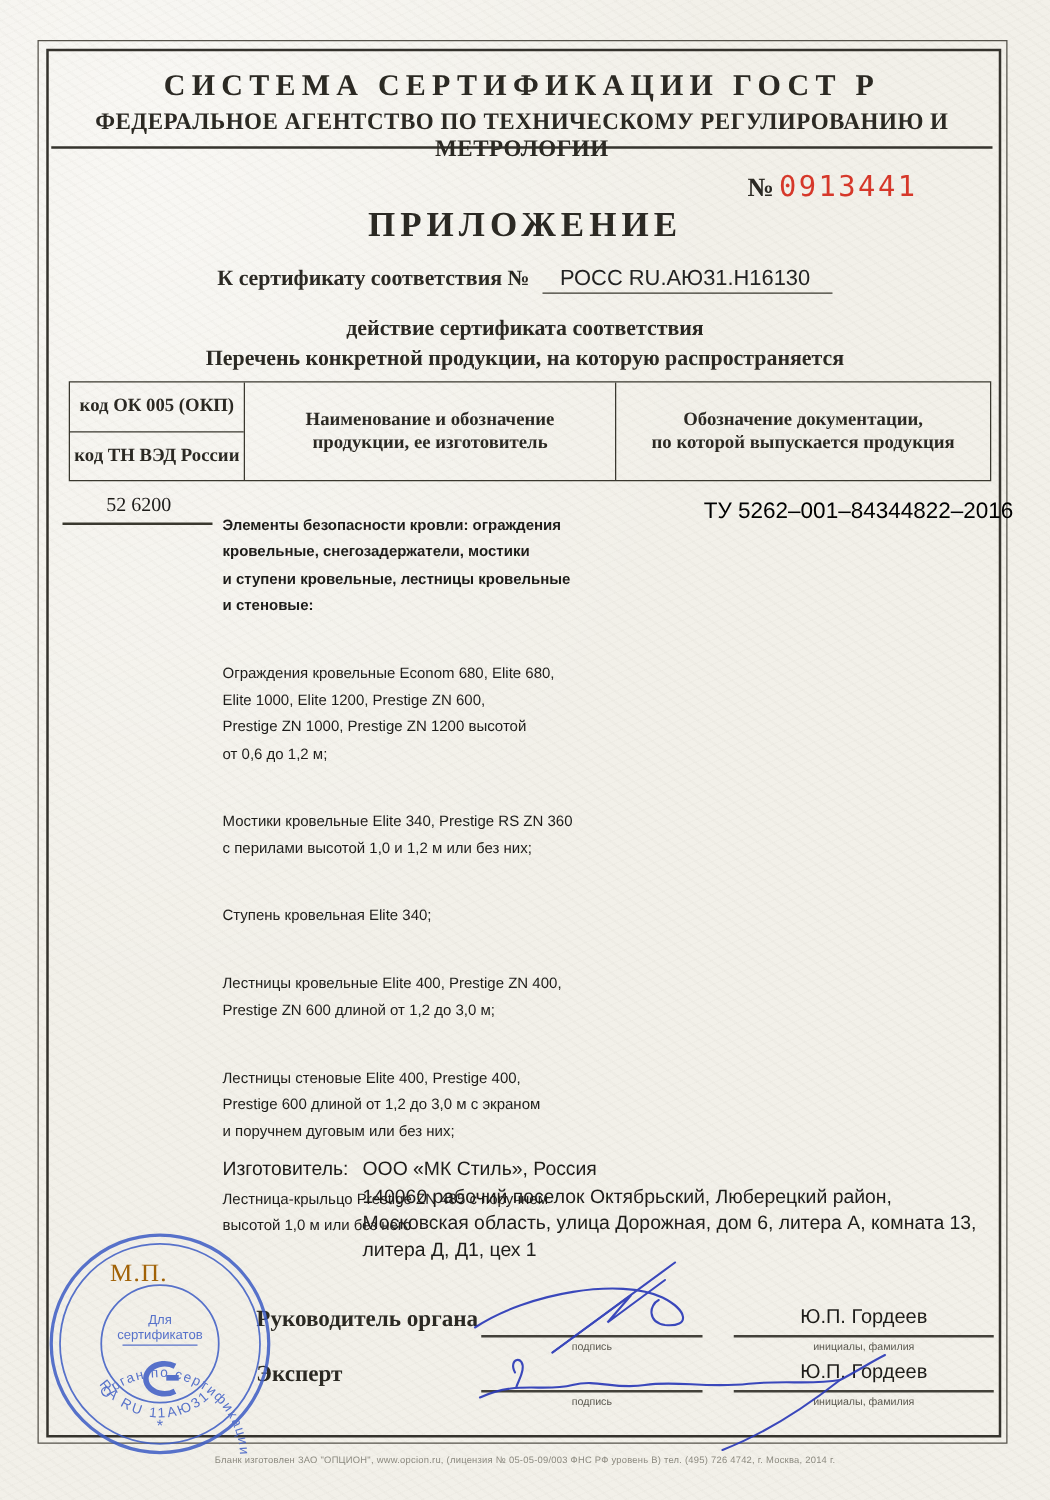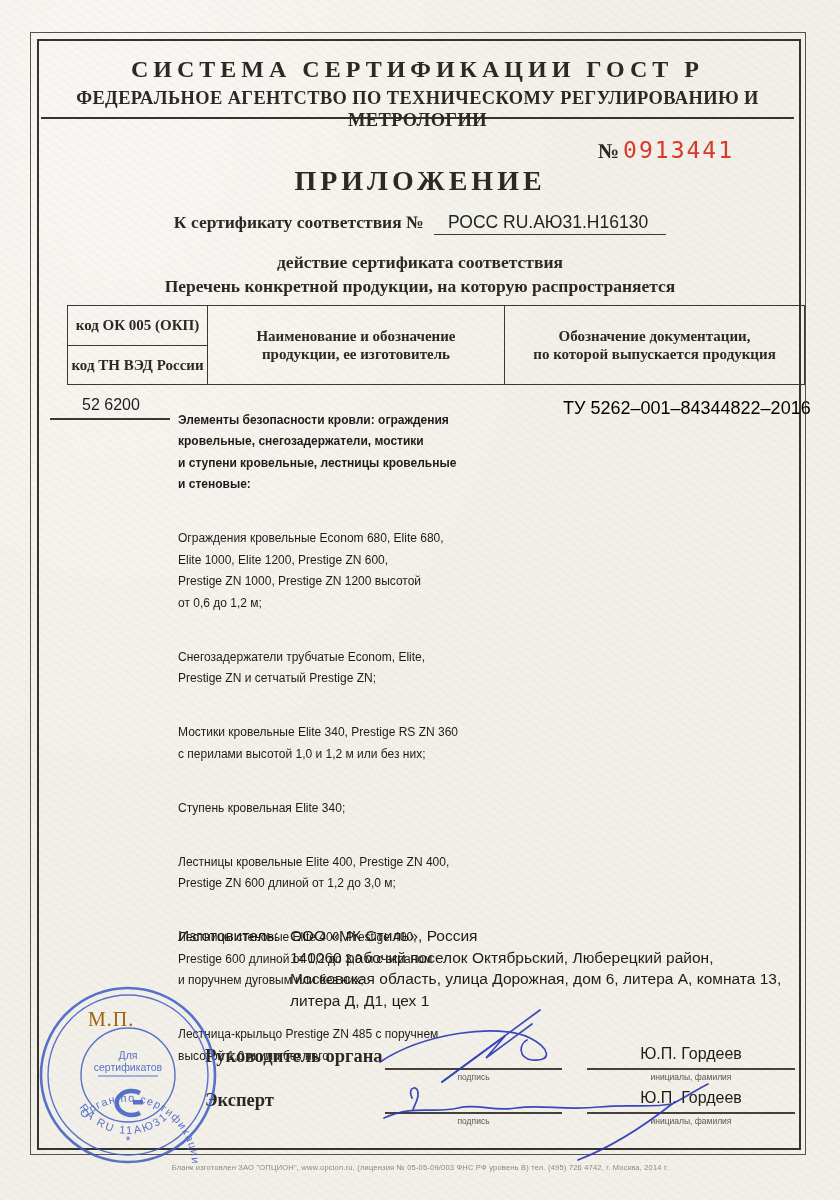--- a/index.html
+++ b/index.html
@@ -16,28 +16,28 @@
   .hdr-line1{margin-top:13px;font-size:24px;font-weight:bold;letter-spacing:5px;}
   .hdr-line2{margin-top:4px;font-size:19px;font-weight:bold;letter-spacing:0.4px;transform:scaleX(0.97);}
   .form-no{position:absolute;top:137px;left:598px;white-space:nowrap;}
   .form-no .nsign{font-size:21px;font-weight:bold;color:#2b2923;}
   .form-no .digits{font-family:"DejaVu Sans Mono",monospace;font-size:23px;color:#d6382a;letter-spacing:2px;}
   .doc-title{position:absolute;top:165px;left:0;width:840px;text-align:center;font-size:28px;font-weight:bold;letter-spacing:4px;color:#2b2923;}
   .cert-line{position:absolute;top:212px;left:0;width:840px;text-align:center;font-size:17.5px;font-weight:bold;color:#2b2923;}
   .cert-line .val{font-family:"Liberation Sans",sans-serif;font-weight:normal;font-size:17.5px;color:#222;
     border-bottom:1.5px solid #3a382f;padding:0 18px 2px 14px;margin-left:6px;}
   .subtitle{position:absolute;top:251px;left:0;width:840px;text-align:center;font-size:17.5px;font-weight:bold;line-height:23.5px;color:#2b2923;}
-  .codes-table{position:absolute;left:55px;top:305px;width:736px;height:78px;border:1.5px solid #3a382f;display:flex;color:#2b2923;margin-left:12px;}
+  .codes-table{position:absolute;left:55px;top:305px;width:736px;height:78px;border:1.5px solid #3a382f;display:flex;color:#2b2923;}
   .ct-col1{width:139px;border-right:1.5px solid #3a382f;display:flex;flex-direction:column;}
   .ct-cell{display:flex;align-items:center;justify-content:center;text-align:center;font-size:15px;font-weight:bold;white-space:pre-line;line-height:18px;}
   .c1a{flex:1;border-bottom:1.5px solid #3a382f;}
   .c1b{flex:1;}
   .c2{width:296px;border-right:1.5px solid #3a382f;}
   .c3{flex:1;}
-  .prod-code{position:absolute;left:52px;top:396px;width:118px;text-align:center;font-family:Liberation Sans, sans-serif;font-size:16px;color:#1d1c19;}
+  .prod-code{position:absolute;left:52px;top:396px;width:118px;text-align:center;font-family:Liberation Serif, serif;font-size:16px;color:#1d1c19;}
   .prod-code-rule{position:absolute;left:50px;top:418px;width:120px;height:1.5px;background:#3a382f;}
   .doc-ref{position:absolute;left:563px;top:398px;font-family:"Liberation Sans",sans-serif;font-size:18px;color:#000000;white-space:nowrap;}
   .desc{position:absolute;left:178px;top:388px;width:400px;font-family:"Liberation Sans",sans-serif;font-size:12px;line-height:21.5px;color:#1d1c19;white-space:pre-line;}
   .desc .intro{font-weight:bold;}
   .desc .para{margin-top:11px;}
   .maker{position:absolute;left:178px;top:925px;display:flex;font-family:"Liberation Sans",sans-serif;font-size:15.5px;line-height:21.5px;color:#1d1c19;}
   .maker-label{width:112px;}
   .maker-addr{white-space:pre;}
   .sig-label{position:absolute;left:205px;font-size:18.5px;font-weight:bold;color:#2b2923;white-space:nowrap;}
   .sig-line{position:absolute;height:1.5px;background:#43413a;}
@@ -94,22 +94,20 @@
 
   <div class="desc">
     <div class="intro">Элементы безопасности кровли: ограждения
 кровельные, снегозадержатели, мостики
 и ступени кровельные, лестницы кровельные
 и стеновые:</div>
     <div class="para">Ограждения кровельные Econom 680, Elite 680,
 Elite 1000, Elite 1200, Prestige ZN 600,
 Prestige ZN 1000, Prestige ZN 1200 высотой
 от 0,6 до 1,2 м;</div>
-    <div class="para">Снегозадержатели трубчатые Econom, Elite,
-Prestige ZN и сетчатый Prestige ZN;</div>
     <div class="para">Мостики кровельные Elite 340, Prestige RS ZN 360
 с перилами высотой 1,0 и 1,2 м или без них;</div>
     <div class="para">Ступень кровельная Elite 340;</div>
     <div class="para">Лестницы кровельные Elite 400, Prestige ZN 400,
 Prestige ZN 600 длиной от 1,2 до 3,0 м;</div>
     <div class="para">Лестницы стеновые Elite 400, Prestige 400,
 Prestige 600 длиной от 1,2 до 3,0 м с экраном
 и поручнем дуговым или без них;</div>
     <div class="para">Лестница-крыльцо Prestige ZN 485 с поручнем
 высотой 1,0 м или без него</div>

